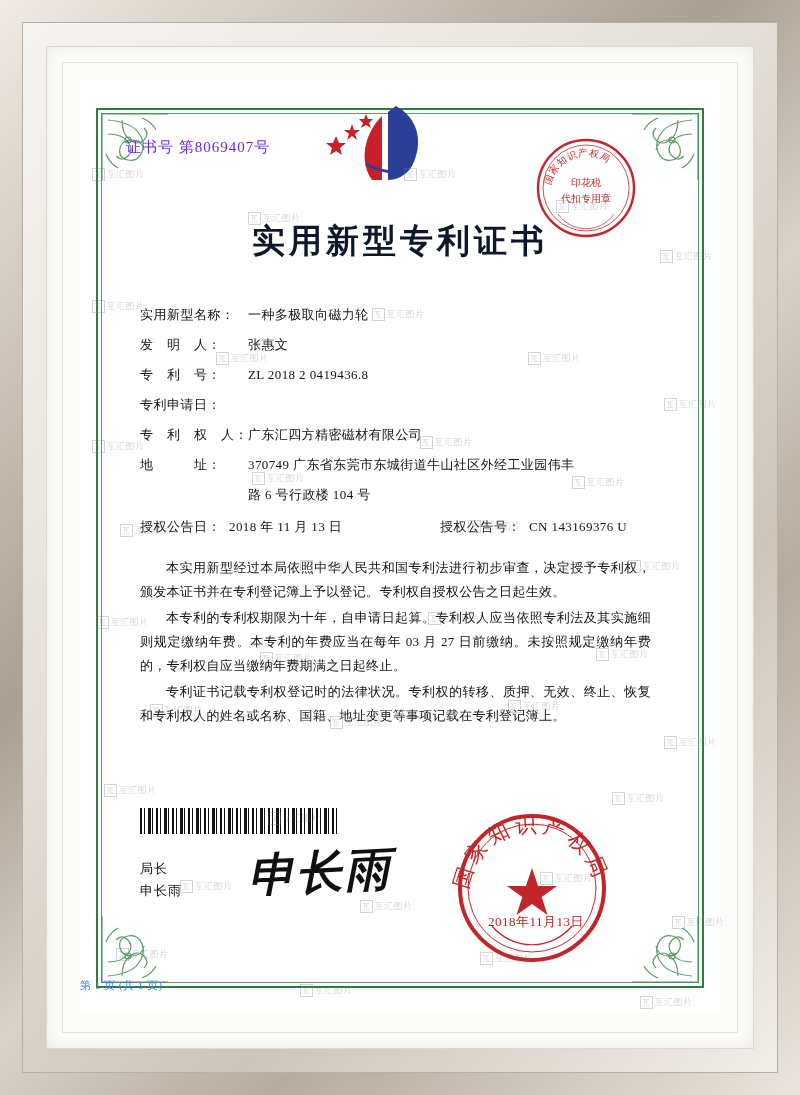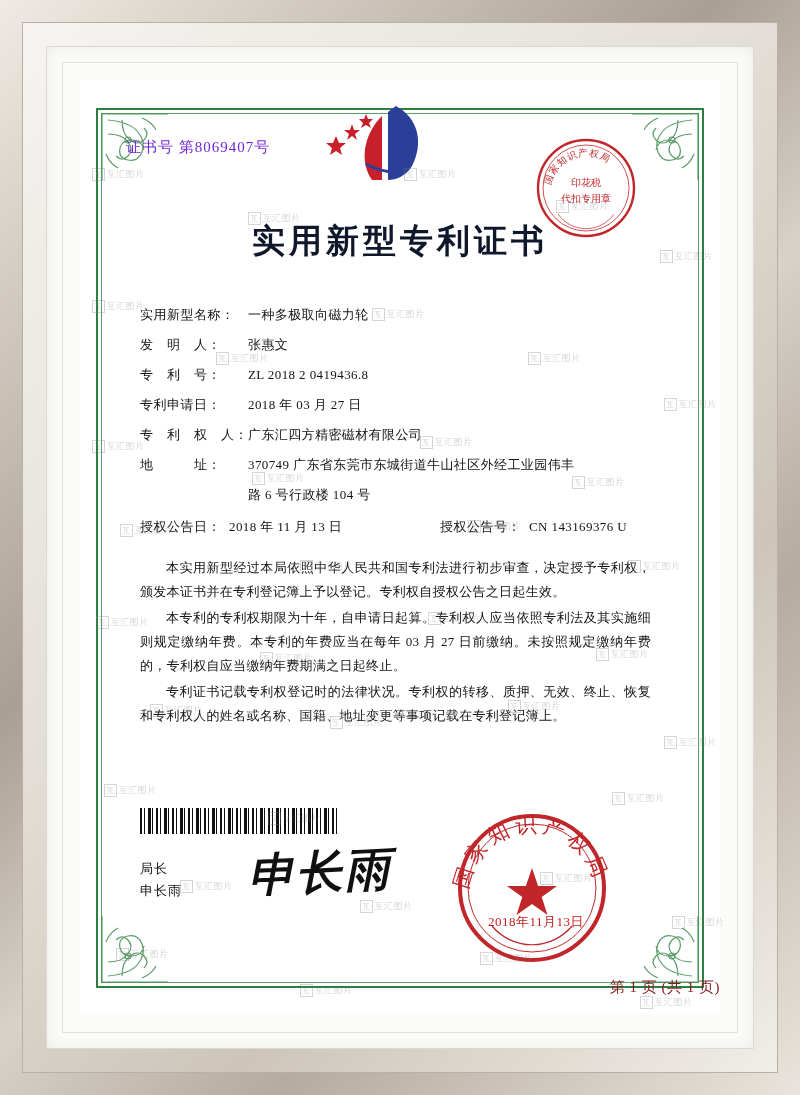--- a/index.html
+++ b/index.html
@@ -215,23 +215,23 @@
     text-align: center;
     font-size: 13px;
     color: #c02020;
     letter-spacing: 0.5px;
   }
 
   .page-no {
     position: absolute;
     left: 0; top: 898px;
     width: 640px;
-    text-align: right;
-    font-size: 15px;
-    color: #7f1d1d;
+    text-align: left;
+    font-size: 11px;
+    color: #3b82f6;
     letter-spacing: 0.5px;
   }
 
   
   .wm {
     position: absolute;
     font-size: 9px;
     color: rgba(120,120,130,0.30);
     font-family: "DejaVu Sans", "Liberation Sans", sans-serif;
     letter-spacing: 0.5px;
@@ -358,21 +358,20 @@
           <div class="val">张惠文</div>
         </div>
 
         <div class="row">
           <div class="lab">专　利　号：</div>
           <div class="val">ZL 2018 2 0419436.8</div>
         </div>
 
         <div class="row">
           <div class="lab">专利申请日：</div>
-          <div class="val">2018 年 03 月 27 日</div>
         </div>
 
         <div class="row">
           <div class="lab">专　利　权　人：</div>
           <div class="val">广东汇四方精密磁材有限公司</div>
         </div>
 
         <div class="row">
           <div class="lab">地　　　址：</div>
           <div class="val">

